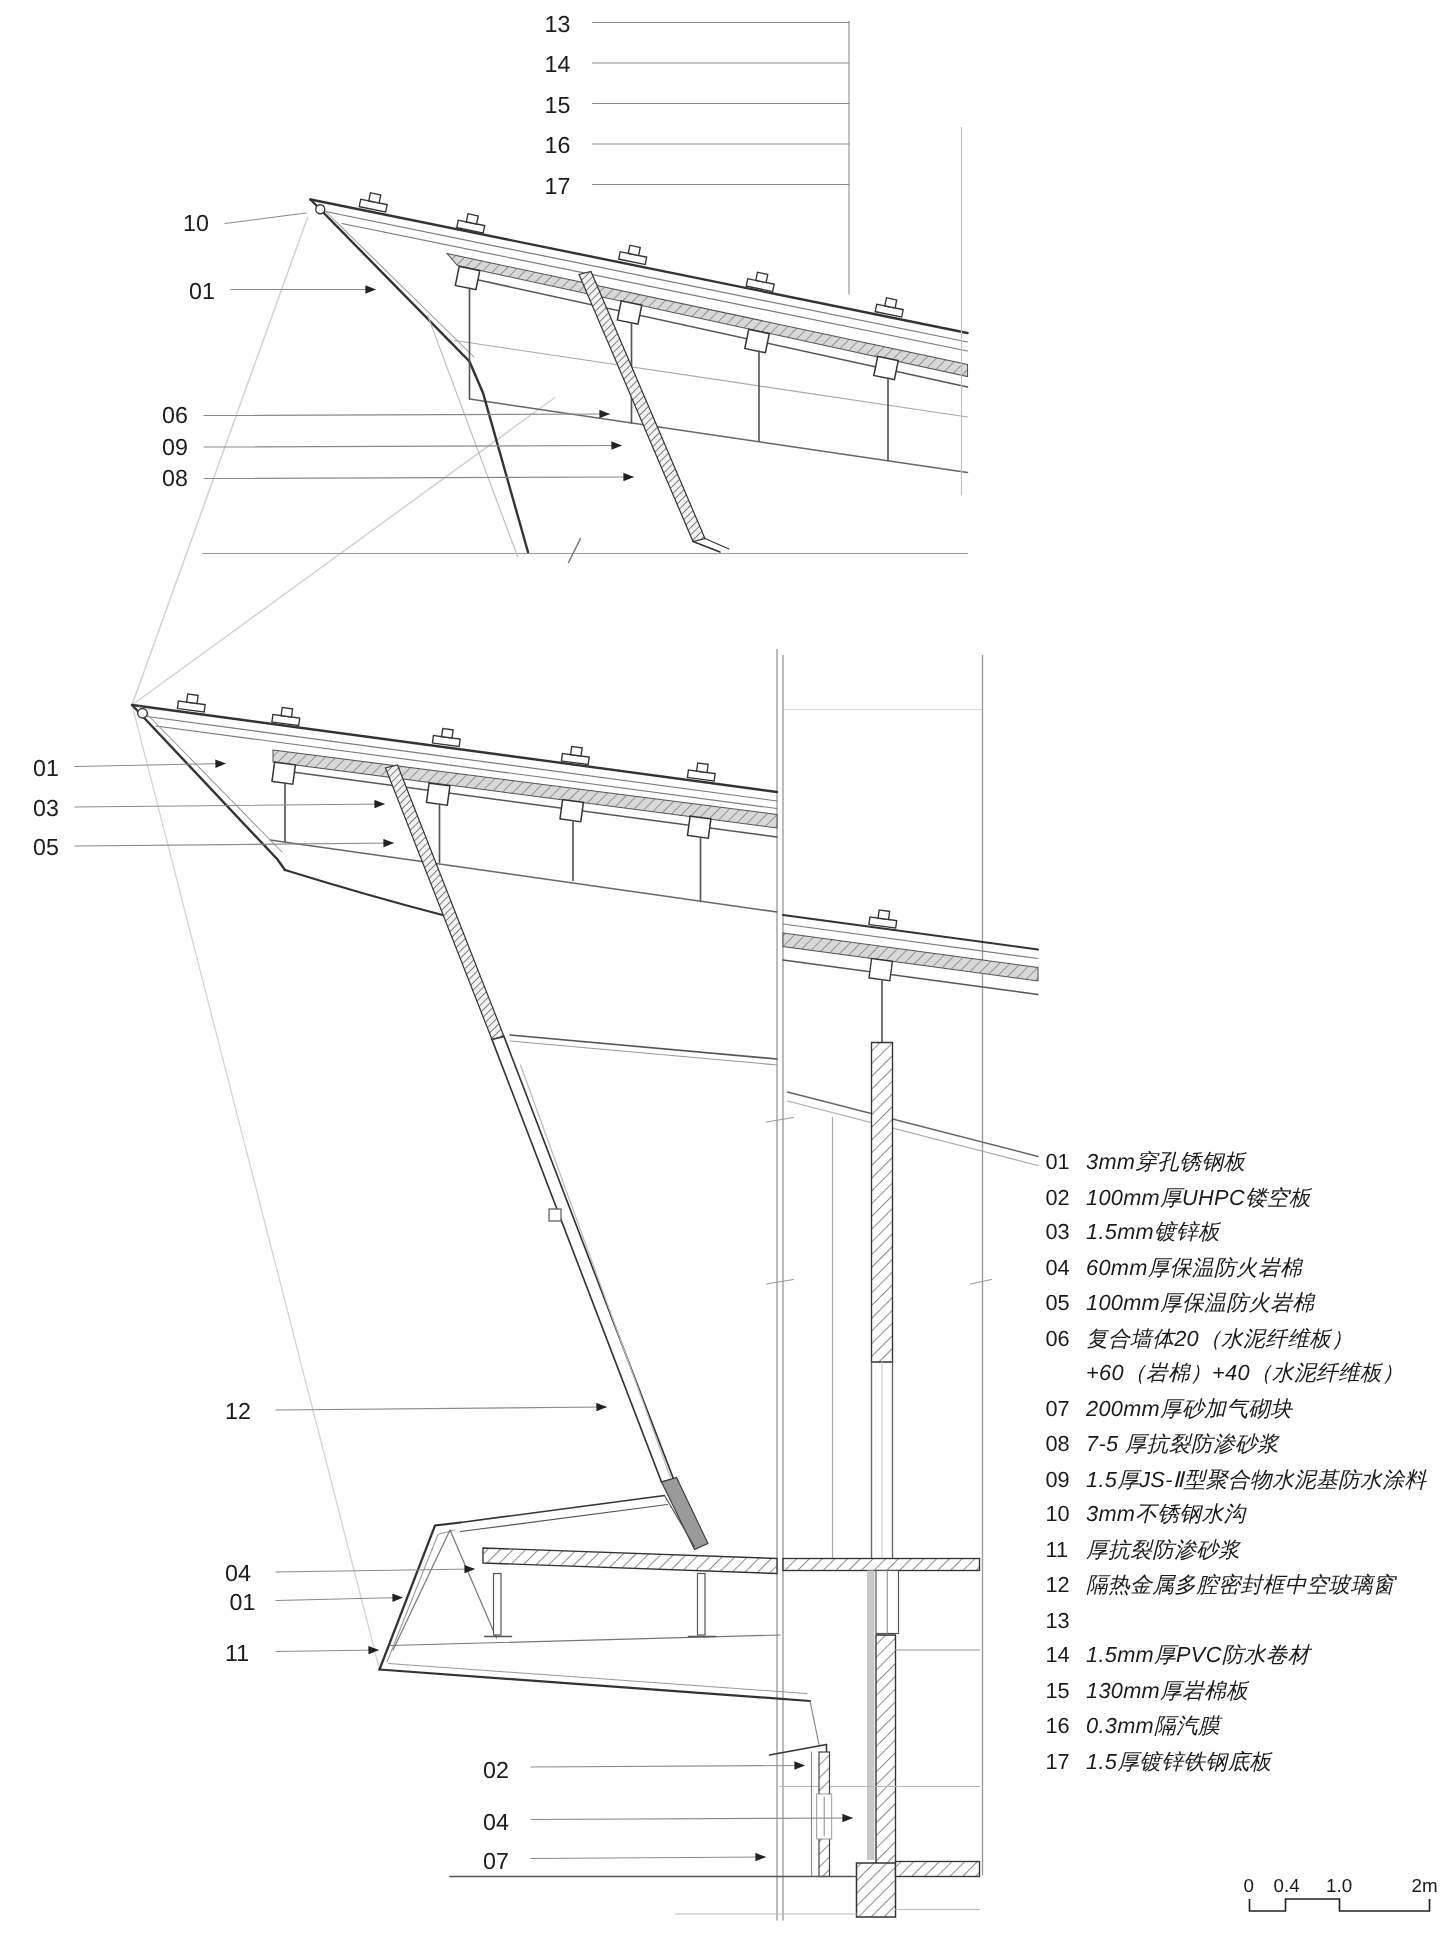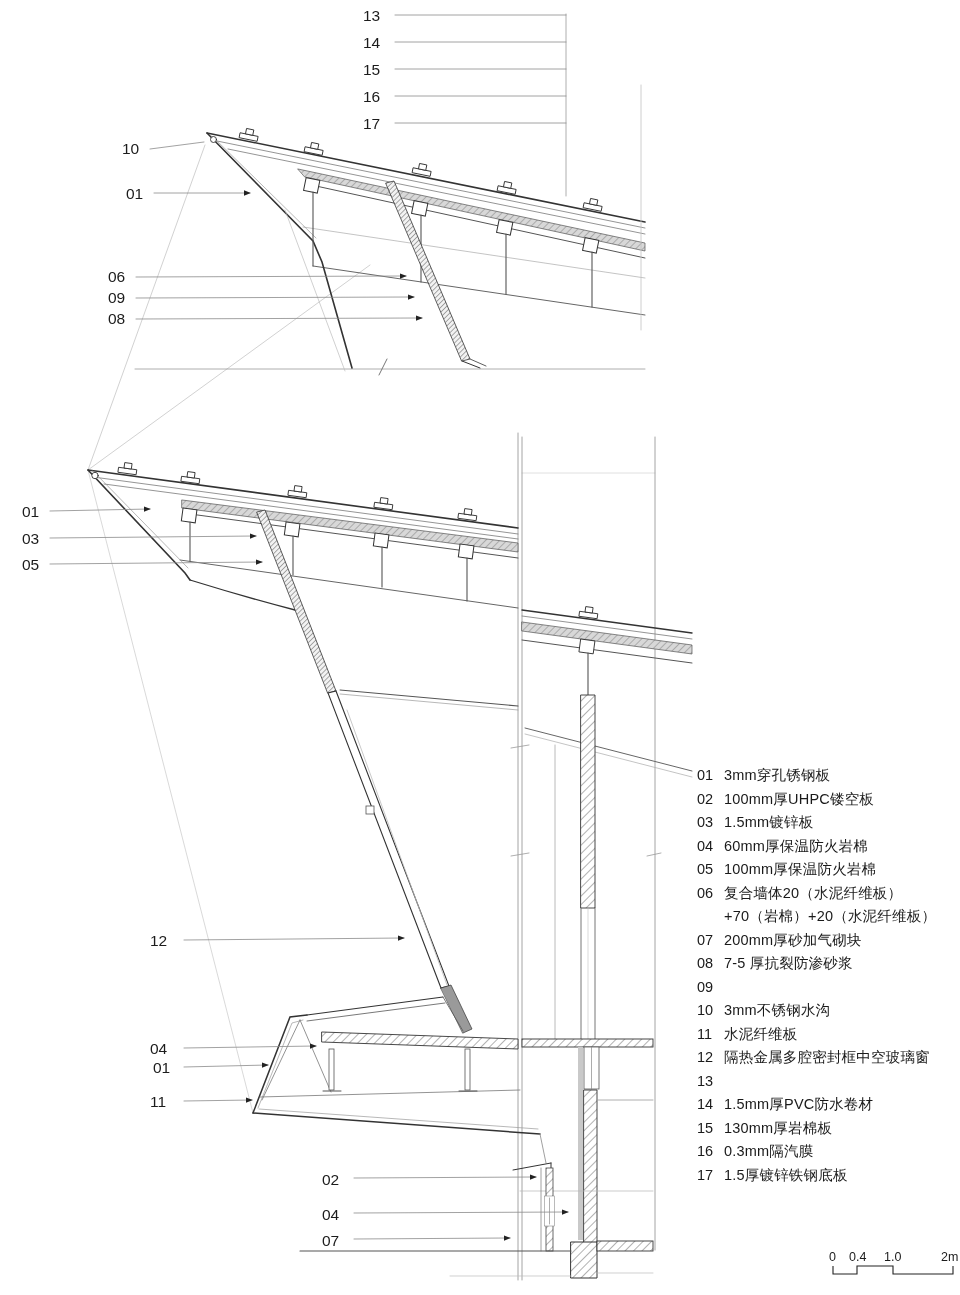--- a/index.html
+++ b/index.html
@@ -5,21 +5,21 @@
   html,body{margin:0;padding:0;background:#ffffff;}
   #page{position:relative;width:960px;height:1295px;background:#fff;overflow:hidden;
         font-family:"Liberation Sans", sans-serif;}
   svg text{font-family:"Liberation Sans", sans-serif;fill:#1c1c1c;}
   .callout-num{font-size:15.5px;}
   .scale-num{font-size:12.5px;}
   
   #legend{position:absolute;left:697px;top:764px;color:#1a1a1a;}
   .lrow{display:flex;height:23.5px;line-height:23.5px;font-size:14.5px;white-space:nowrap;}
   .lnum{width:27px;flex:0 0 27px;}
-  .ltxt{letter-spacing:0.2px;}
+  .ltxt{letter-spacing:0.2px;font-style:italic;}
   
   #title-block{position:absolute;left:692px;top:1247px;margin-top:48px;}
   #dwg-title{font-size:18.5px;font-weight:700;color:#111;letter-spacing:0.5px;white-space:nowrap;}
   .rule-thick{position:absolute;left:0;top:27px;width:196px;height:3px;background:#111;}
   .rule-thin{position:absolute;left:0;top:33px;width:196px;height:1px;background:#111;}
 </style>
 </head>
 <body>
 
 <div id="page">
@@ -357,40 +357,41 @@
   <div class="lrow">
         <span class="lnum">05</span>
         <span class="ltxt">100mm厚保温防火岩棉</span>
       </div>
   <div class="lrow">
         <span class="lnum">06</span>
         <span class="ltxt">复合墙体20（水泥纤维板）</span>
       </div>
   <div class="lrow">
         <span class="lnum"></span>
-        <span class="ltxt">+70（岩棉）+20（水泥纤维板）</span>
+        <span class="ltxt">+60（岩棉）+40（水泥纤维板）</span>
       </div>
   <div class="lrow">
         <span class="lnum">07</span>
         <span class="ltxt">200mm厚砂加气砌块</span>
       </div>
   <div class="lrow">
         <span class="lnum">08</span>
         <span class="ltxt">7-5 厚抗裂防渗砂浆</span>
       </div>
   <div class="lrow">
         <span class="lnum">09</span>
+        <span class="ltxt">1.5厚JS-Ⅱ型聚合物水泥基防水涂料</span>
       </div>
   <div class="lrow">
         <span class="lnum">10</span>
         <span class="ltxt">3mm不锈钢水沟</span>
       </div>
   <div class="lrow">
         <span class="lnum">11</span>
-        <span class="ltxt">水泥纤维板</span>
+        <span class="ltxt">厚抗裂防渗砂浆</span>
       </div>
   <div class="lrow">
         <span class="lnum">12</span>
         <span class="ltxt">隔热金属多腔密封框中空玻璃窗</span>
       </div>
   <div class="lrow">
         <span class="lnum">13</span>
       </div>
   <div class="lrow">
         <span class="lnum">14</span>

